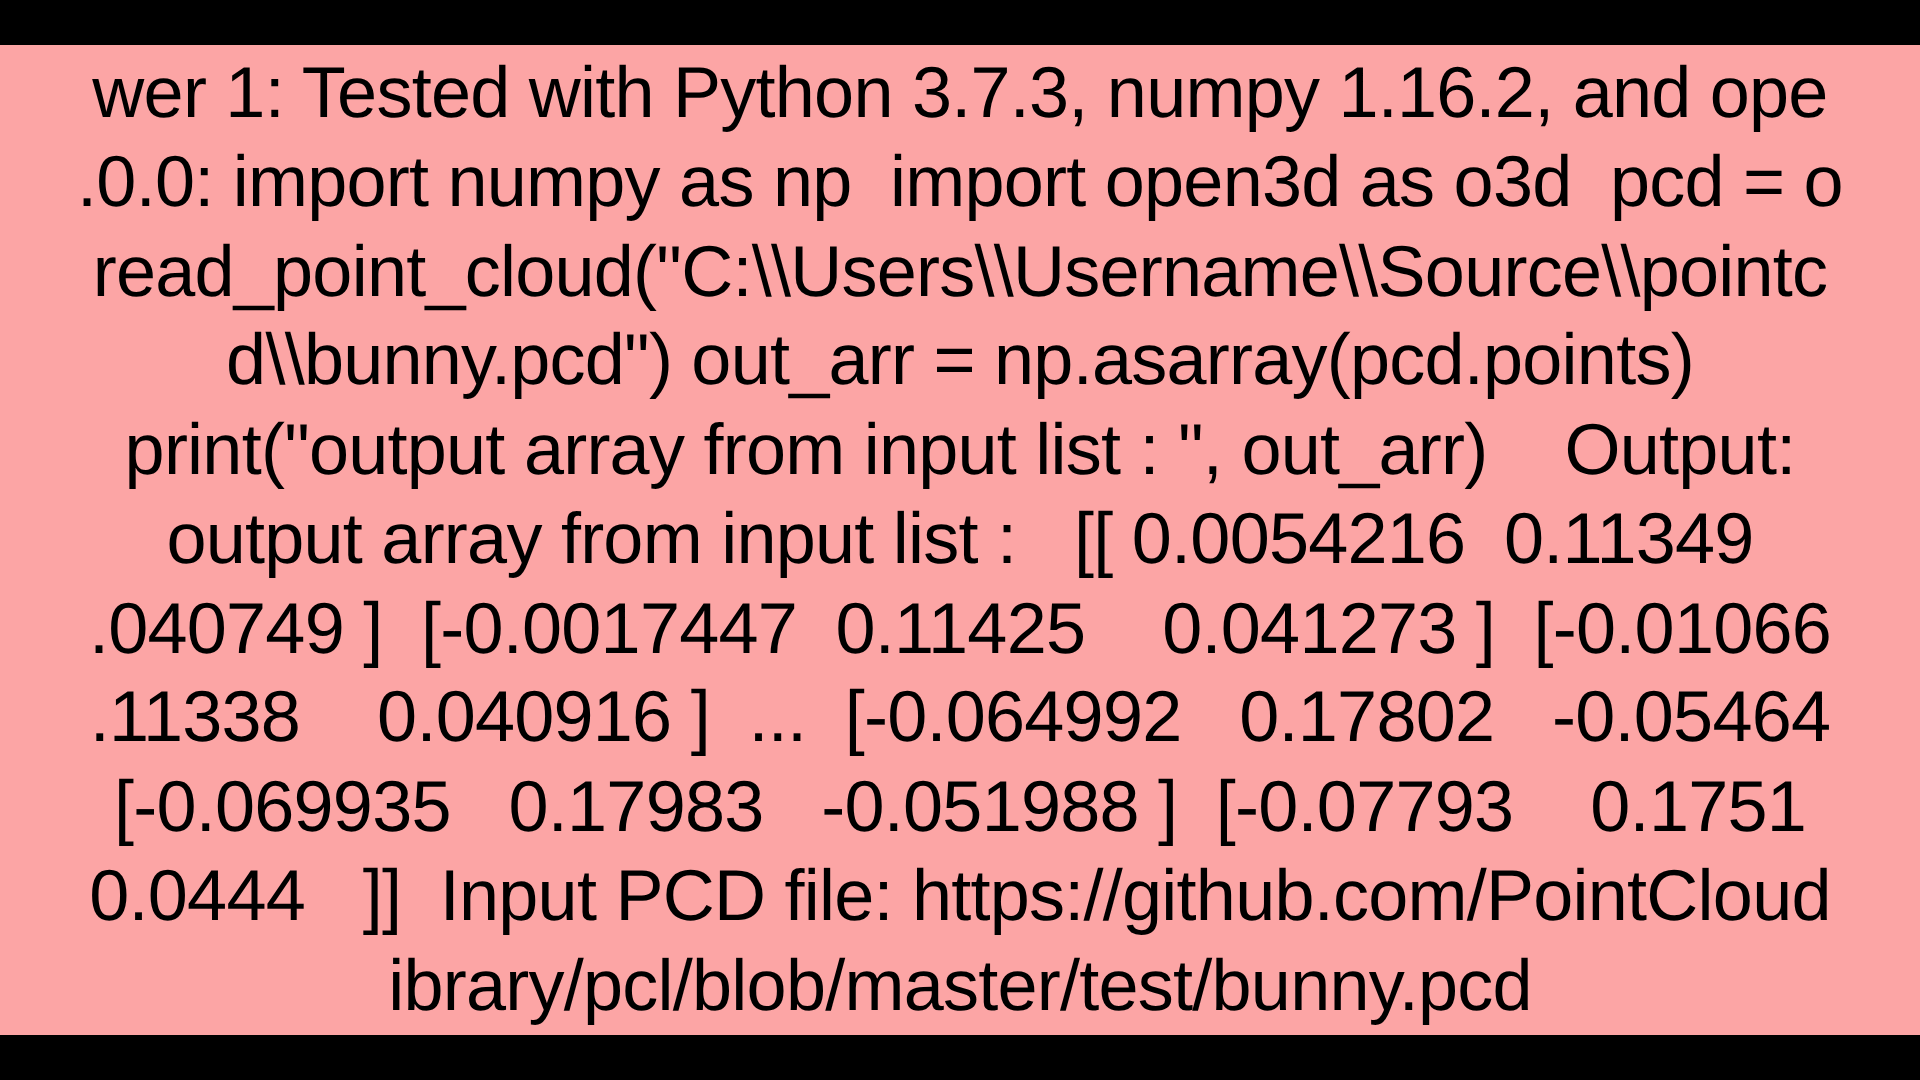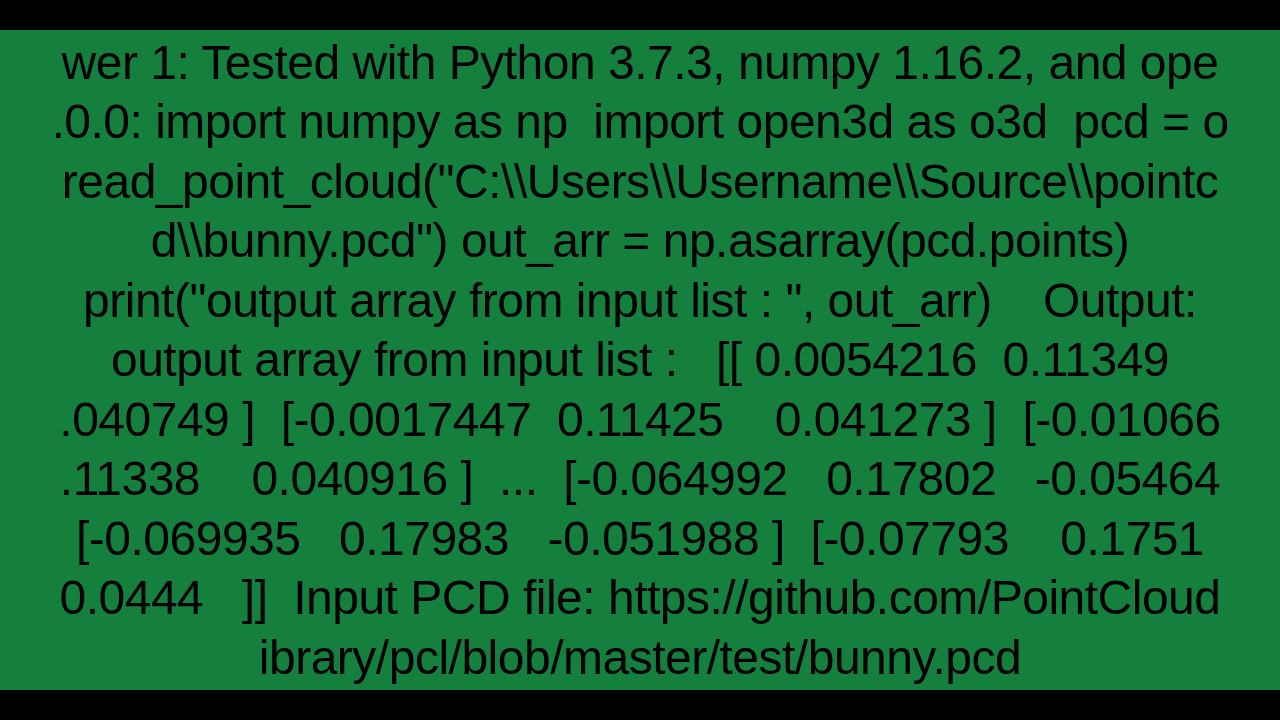--- a/index.html
+++ b/index.html
@@ -13,21 +13,21 @@
       background: #000;
       overflow: hidden;
       font-family: Arial, Helvetica, sans-serif;
     }
     .content-area {
       position: absolute;
       top: 30px;
       left: 0;
       right: 0;
       bottom: 30px;
-      background: #15803d;
+      background: #fca5a5;
       display: flex;
       align-items: center;
       justify-content: center;
       overflow: hidden;
     }
     .text-block {
       color: #000;
       font-size: 48px;
       line-height: 1.24;
       text-align: center;

